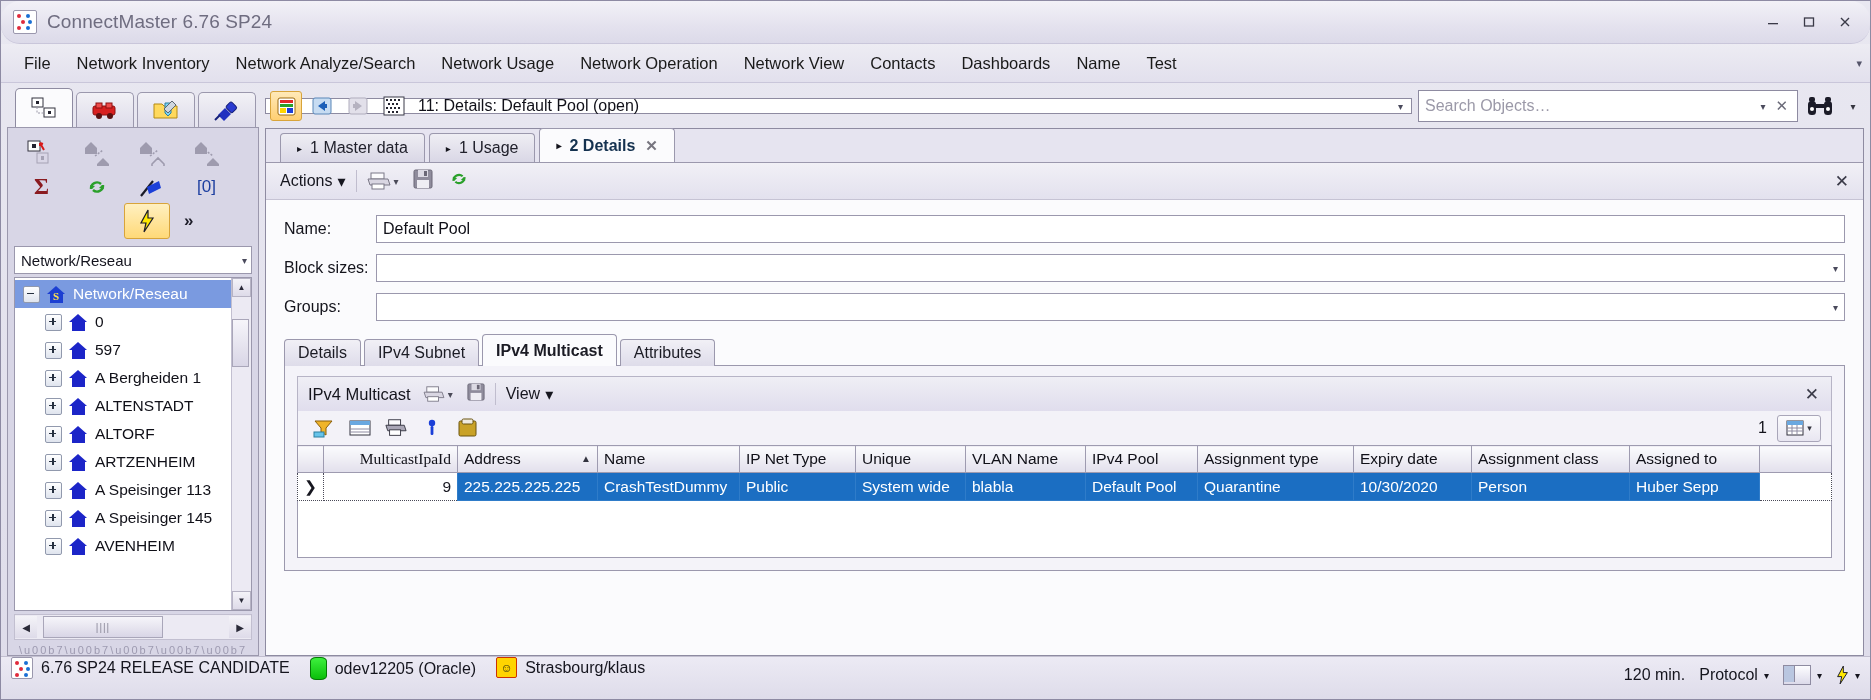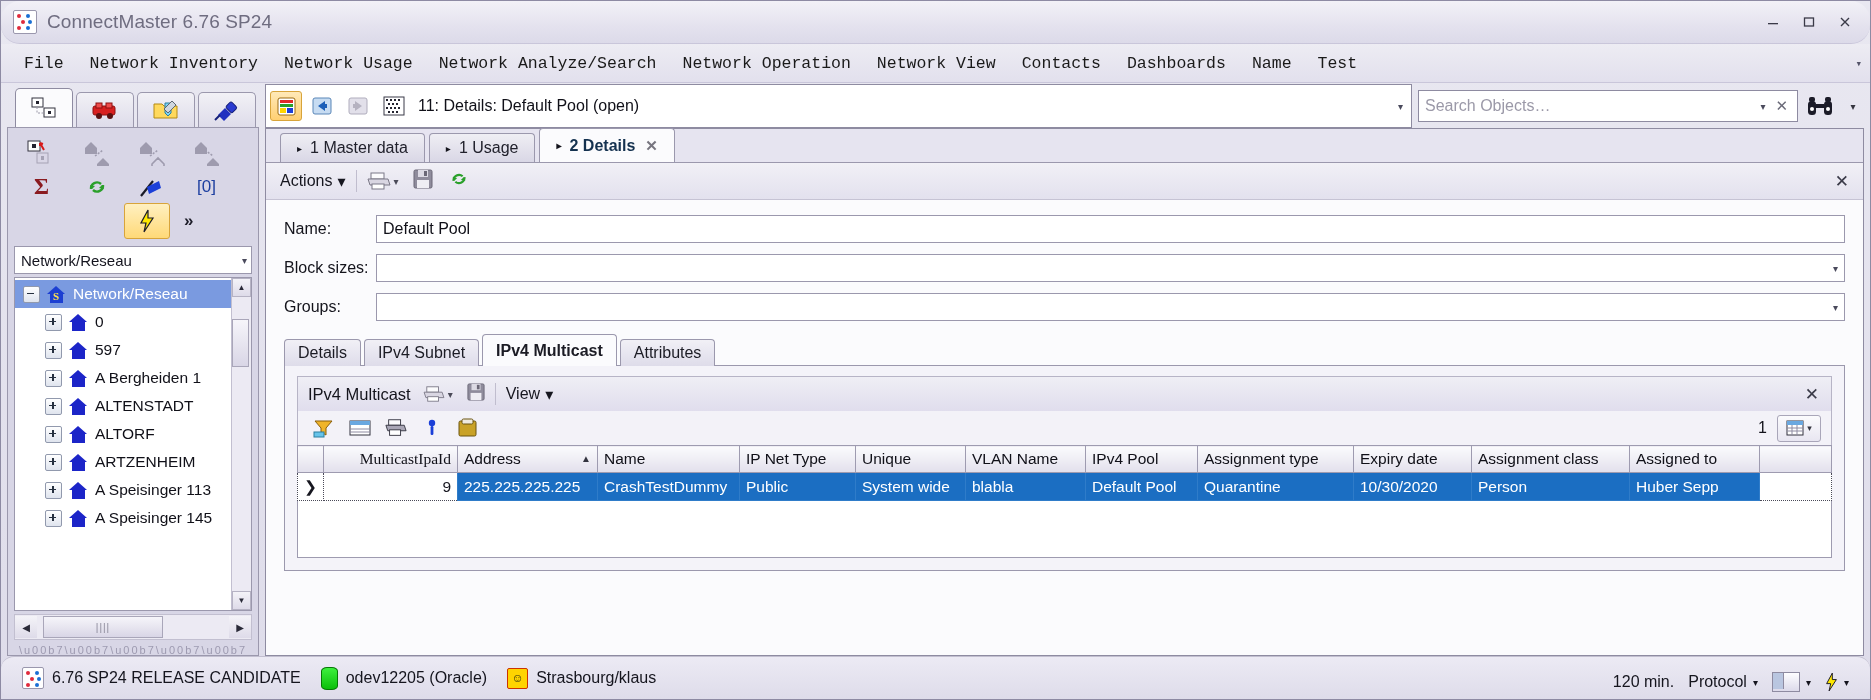--- a/index.html
+++ b/index.html
@@ -47,21 +47,20 @@
   }
   .win-btn svg{display:block;}
 
   
   .menubar{
     height:38px;flex:0 0 38px;
     background:linear-gradient(#edecf3,#e2e0ed);
     display:flex;align-items:center;
     border-bottom:1px solid #c9c6da;
     position:relative;
-    font-family:Liberation Mono, monospace;
   }
   .menu-item{
     padding:0 13px;height:38px;display:flex;align-items:center;
     font-size:16.5px;color:#1a1a1a;white-space:nowrap;cursor:default;
   }
   .menu-item:first-child{margin-left:10px;}
   .menu-overflow{position:absolute;right:8px;color:#55556a;font-size:11px;}
 
   
   .body{flex:1 1 auto;display:flex;min-height:0;padding:4px 6px 0 6px;box-sizing:border-box;}
@@ -159,21 +158,21 @@
     display:flex;align-items:center;justify-content:center;color:#8b8899;font-size:10px;letter-spacing:1px;}
   .hs-space{flex:1 1 auto;}
   .lp-grip{height:10px;display:flex;align-items:center;justify-content:center;color:#9d9ab0;font-size:11px;letter-spacing:2px;}
 
   
   .rightpanel{flex:1 1 auto;min-width:0;display:flex;flex-direction:column;}
   .addr-row{
     height:38px;flex:0 0 38px;display:flex;align-items:center;gap:0;
   }
   .addr-box{
-    flex:1 1 auto;min-width:0;height:44px;background:#fff;border:1px solid #8e8ba1;
+    flex:1 1 auto;min-width:0;height:16px;background:#fff;border:1px solid #8e8ba1;
     display:flex;align-items:center;padding:0 2px;box-sizing:border-box;
   }
   .ic-btn{
     width:30px;height:28px;margin:0 2px;display:flex;align-items:center;justify-content:center;
     border:1px solid transparent;border-radius:3px;cursor:default;flex:0 0 30px;
   }
   .ic-btn.sel{background:linear-gradient(#ffe9b8,#ffcf72);border-color:#d8a43a;}
   .addr-text{font-size:16px;color:#101018;margin-left:6px;white-space:nowrap;overflow:hidden;}
   .addr-caret{margin-left:auto;margin-right:6px;color:#4a4a5c;font-size:10px;}
   .search-box{
@@ -266,22 +265,22 @@
   table.grid td.rowhdr{
     width:26px;background:#fff;border:1px dotted #4a4a58;text-align:center;color:#16161f;padding:0;
   }
   table.grid tr.row.selected td.rowhdr{background:#fff;color:#16161f;border:1px dotted #4a4a58;}
   table.grid td.num{text-align:right;}
   table.grid td.first{background:#fff !important;color:#16161f !important;border:1px dotted #4a4a58 !important;}
   .gridblank{background:#fff;border:1px solid #9e9bb0;border-top:none;height:56px;}
 
   
   .statusbar{
-    height:42px;flex:0 0 42px;display:flex;align-items:center;
-    background:linear-gradient(#eceaf4,#dedcea);border-top:1px solid #c2bfd0;padding:0 21px;border-radius:13px;
+    height:42px;flex:0 0 42px;display:flex;align-items:flex-start;
+    background:linear-gradient(#eceaf4,#dedcea);border-top:1px solid #c2bfd0;padding:0 10px;
   }
   .sb-item{display:flex;align-items:center;gap:8px;margin-right:20px;font-size:16px;color:#15151e;white-space:nowrap;}
   .sb-spacer{flex:1 1 auto;}
   .sb-right{display:flex;align-items:center;gap:14px;margin-top:8px;}
   .sb-drop{display:flex;align-items:center;gap:6px;font-size:16px;color:#15151e;cursor:default;}
   .db-cyl{width:15px;height:21px;background:linear-gradient(#3df03d,#0bbf0b);border:1px solid #057a05;border-radius:6px/4px;}
   .user-ic{width:19px;height:19px;background:#ffd400;border:1.5px solid #cc3300;border-radius:2px;
     display:flex;align-items:center;justify-content:center;font-size:12px;color:#2a2a10;}
   .mini-win{width:26px;height:18px;background:linear-gradient(#fdfdff,#dcdaea);border:1px solid #8e8ba1;position:relative;}
   .mini-win:after{content:"";position:absolute;left:0;top:0;width:10px;height:16px;background:#b9c6e0;border-right:1px solid #8e8ba1;}
@@ -317,22 +316,22 @@
         <svg width="12" height="12" viewBox="0 0 12 12">
             <path d="M2 2 L10 10 M10 2 L2 10" stroke="#3a3a48" stroke-width="1.4"></path>
           </svg>
       </div>
     </div>
   </div>
 
   <div class="menubar">
     <div class="menu-item">File</div>
     <div class="menu-item">Network Inventory</div>
+    <div class="menu-item">Network Analyze/Search</div>
     <div class="menu-item">Network Usage</div>
-    <div class="menu-item">Network Analyze/Search</div>
     <div class="menu-item">Network Operation</div>
     <div class="menu-item">Network View</div>
     <div class="menu-item">Contacts</div>
     <div class="menu-item">Dashboards</div>
     <div class="menu-item">Name</div>
     <div class="menu-item">Test</div>
     <div class="menu-overflow">▾</div>
   </div>
 
   <div class="body">
@@ -483,20 +482,25 @@
             </div>
             <div class="tnode child">
               <span class="exp plus"></span>
               <span class="house"></span>
               <span class="tlabel">A Speisinger 113</span>
             </div>
             <div class="tnode child">
               <span class="exp plus"></span>
               <span class="house"></span>
               <span class="tlabel">A Speisinger 145</span>
+            </div>
+            <div class="tnode child">
+              <span class="exp plus"></span>
+              <span class="house"></span>
+              <span class="tlabel">AVENHEIM</span>
             </div>
           </div>
           <div class="tree-vscroll">
             <div>
               <div class="vs-btn">▲</div>
               <div class="vs-thumb"></div>
             </div>
             <div class="vs-btn">▼</div>
           </div>
         </div>

